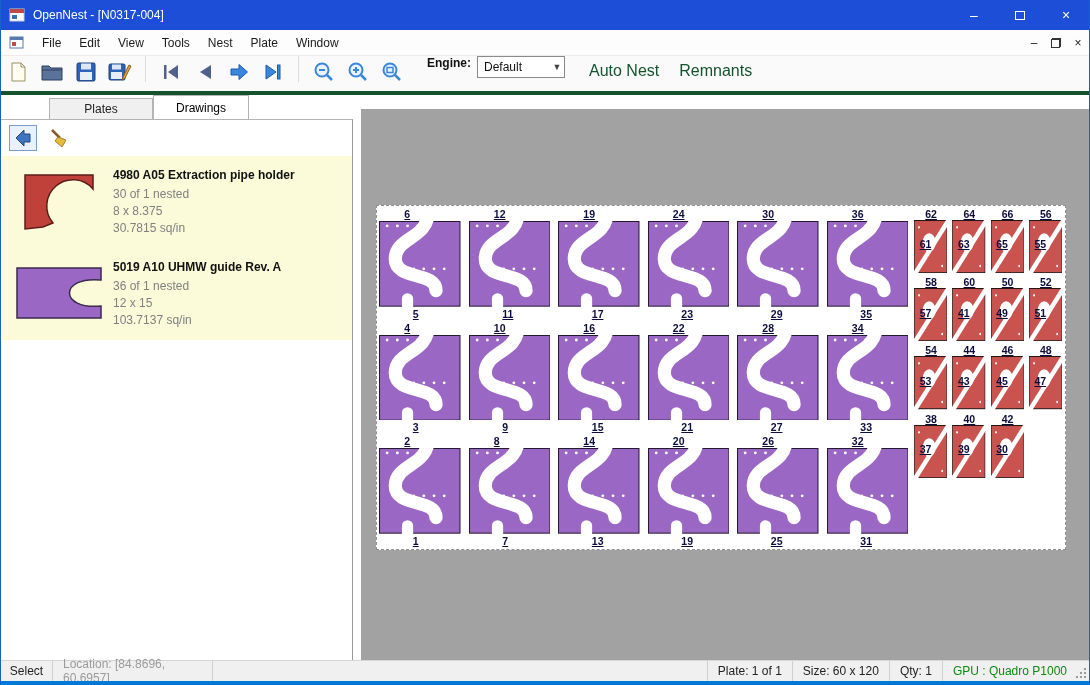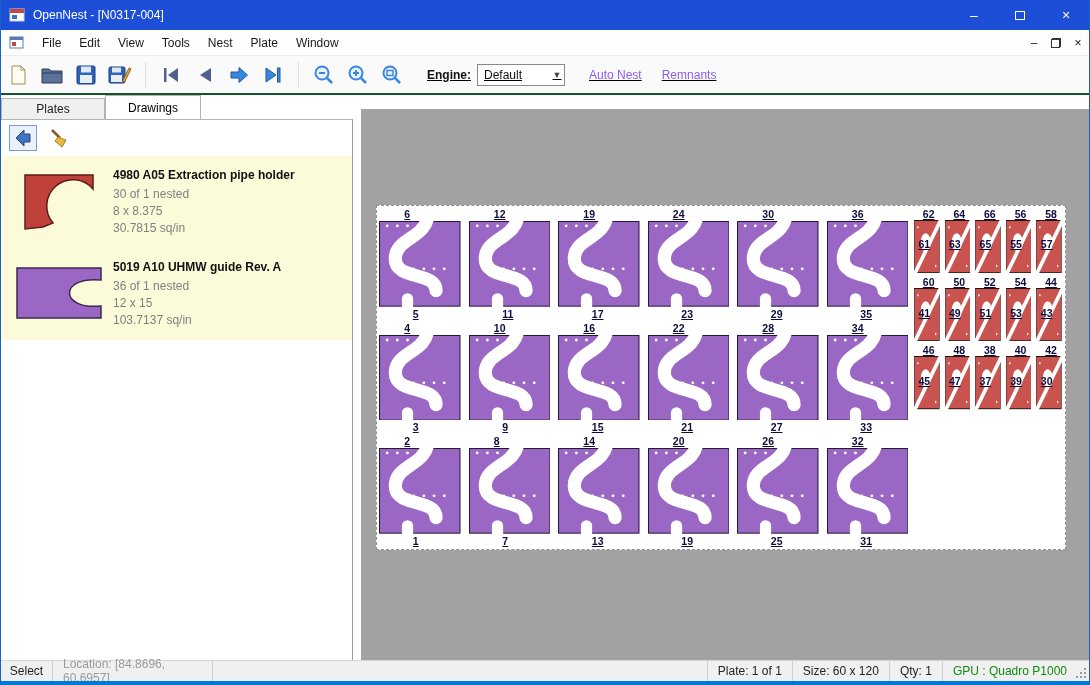--- a/index.html
+++ b/index.html
@@ -24,32 +24,32 @@
   .menu-item { font-size:12px; color:#1a1a1a; padding:4px 9px; }
   .mdi-ctrls { margin-left:auto; display:flex; align-items:center; height:100%; }
   .mdi-btn { width:22px; height:20px; display:flex; align-items:center; justify-content:center;
              color:#222; font-size:12px; }
   .restore-glyph { position:relative; width:10px; height:10px; display:inline-block; }
   .restore-glyph::before { content:""; position:absolute; right:0; top:0; width:7px; height:7px; border:1px solid #333; }
   .restore-glyph::after  { content:""; position:absolute; left:0; bottom:0; width:7px; height:7px; border:1px solid #333; background:#fdfdfd; }
 
   
   .toolbar { position:absolute; top:56px; left:0; right:0; height:39px; background:#fafafa;
-             display:flex; align-items:center; border-bottom:2px solid #14532d;text-decoration:underline; }
+             display:flex; align-items:flex-start; border-bottom:4px solid #14532d; }
   .tb-btn { width:34px; height:32px; display:flex; align-items:center; justify-content:center; }
   .tb-sep { width:1px; height:26px; background:#dcdcdc; margin:0 8px; }
   .tb-label { font-size:12px; font-weight:bold; color:#111; margin:0 6px 0 18px; }
   .combo { width:88px; height:22px; border:1px solid #8a8a8a; background:#fff; display:flex;
            align-items:center; font-size:12px; }
   .combo .combo-value { flex:1; padding-left:6px; color:#111; }
   .combo .caret { width:14px; color:#444; font-size:9px; text-align:center; }
-  .tb-text-btn { font-size:12px; color:#8b5cf6; padding:6px 10px; }
+  .tb-text-btn { font-size:16px; color:#14532d; padding:6px 10px; }
 
   
-  .tabs-row { position:absolute; top:95px; left:0; width:352px; height:25px; display:flex; align-items:flex-end; }
+  .tabs-row { position:absolute; top:95px; left:0; width:352px; height:25px; display:flex; align-items:flex-end;padding-left:48px; }
   .tab { font-size:12px; padding:3px 0; text-align:center; }
   .tab.inactive { width:104px; height:22px; background:#f0f0f0; border:1px solid #b4b4b4; border-bottom:none; color:#222; }
   .tab.active { width:96px; height:25px; background:#fff; border:1px solid #b4b4b4; border-bottom:1px solid #fff; color:#000; padding-top:5px; }
   .sidebar { position:absolute; top:119px; left:0; width:352px; bottom:25px; background:#fff;
              border-right:1px solid #9a9a9a; border-top:1px solid #b4b4b4; }
   .side-tools { display:flex; align-items:center; padding:5px 8px; gap:8px; }
   .side-tool-btn { width:28px; height:26px; display:flex; align-items:center; justify-content:center; }
   .side-tool-btn.boxed { border:1px solid #7a9cc6; background:#eaf1fb; }
   .parts-list { }
   .part-item { display:flex; background:#fbfbda; padding:8px 6px 10px 10px; }
@@ -60,21 +60,21 @@
 
   
   .canvas { position:absolute; top:95px; left:352px; right:0; bottom:25px; background:#fff; }
   .viewport { position:absolute; left:8px; top:14px; right:0; bottom:0; background:#a2a2a2; }
   .plate { position:absolute; left:15px; top:96px; width:690px; height:345px; background:#fff;
            border:1px dashed #8f8f8f; }
   .purple-grid { position:absolute; left:2px; top:2px; width:532px; height:339px;
                  display:grid; grid-template-columns:repeat(6,1fr); grid-template-rows:repeat(3,1fr);
                  column-gap:5px; row-gap:2px; }
   .red-grid { position:absolute; left:537px; top:2px; width:150px; height:339px;
-              display:grid; grid-template-columns:repeat(5,1fr); grid-template-rows:repeat(5,1fr);
+              display:grid; grid-template-columns:repeat(4,1fr); grid-template-rows:repeat(5,1fr);
               column-gap:3px; row-gap:2px; }
   .pcell, .rcell { position:relative; background:#fff; }
   .pcell .part-svg { position:absolute; left:0; top:13px; width:calc(100% - 3px); height:calc(100% - 26px); }
   .rcell .part-svg { position:absolute; left:0; top:12px; width:calc(100% - 2px); height:calc(100% - 13px); }
   .num { position:absolute; font-size:10.5px; font-weight:bold; color:#0d0d3d; text-decoration:underline; }
   .num-ptop { top:0; left:30%; }
   .num-pbot { bottom:0; left:40%; }
   .num-rtop { top:0; left:32%; }
   .num-rbot { top:46%; left:16%; }
 

